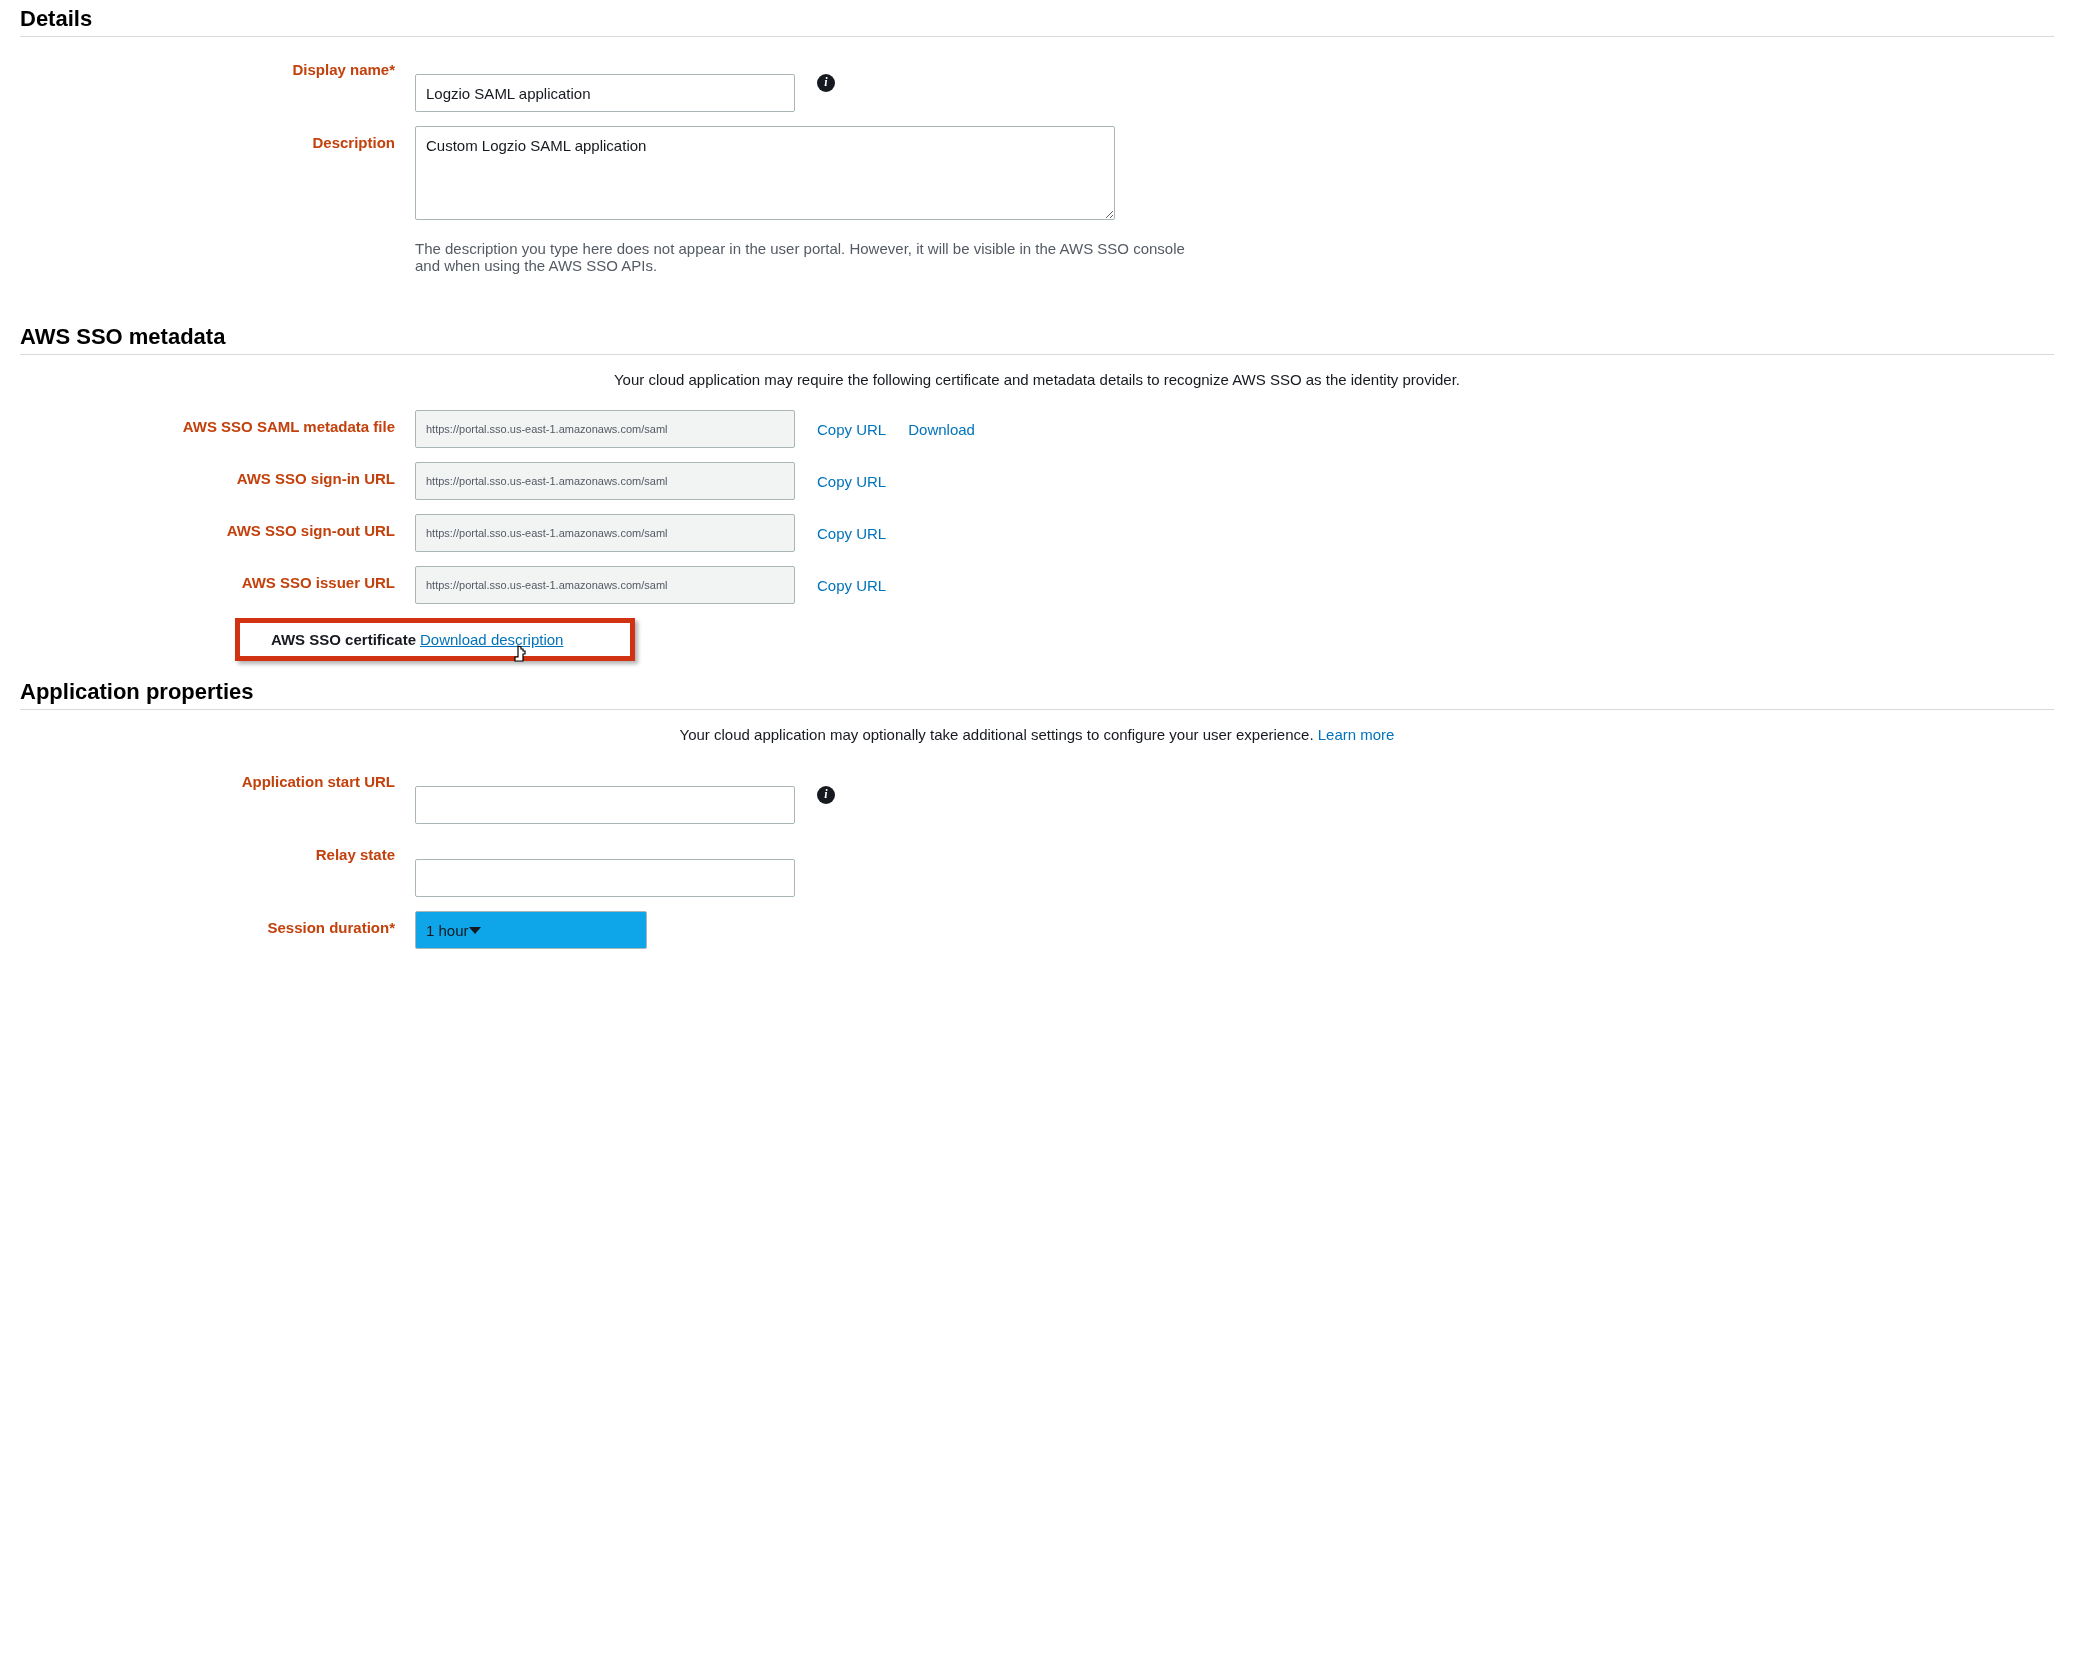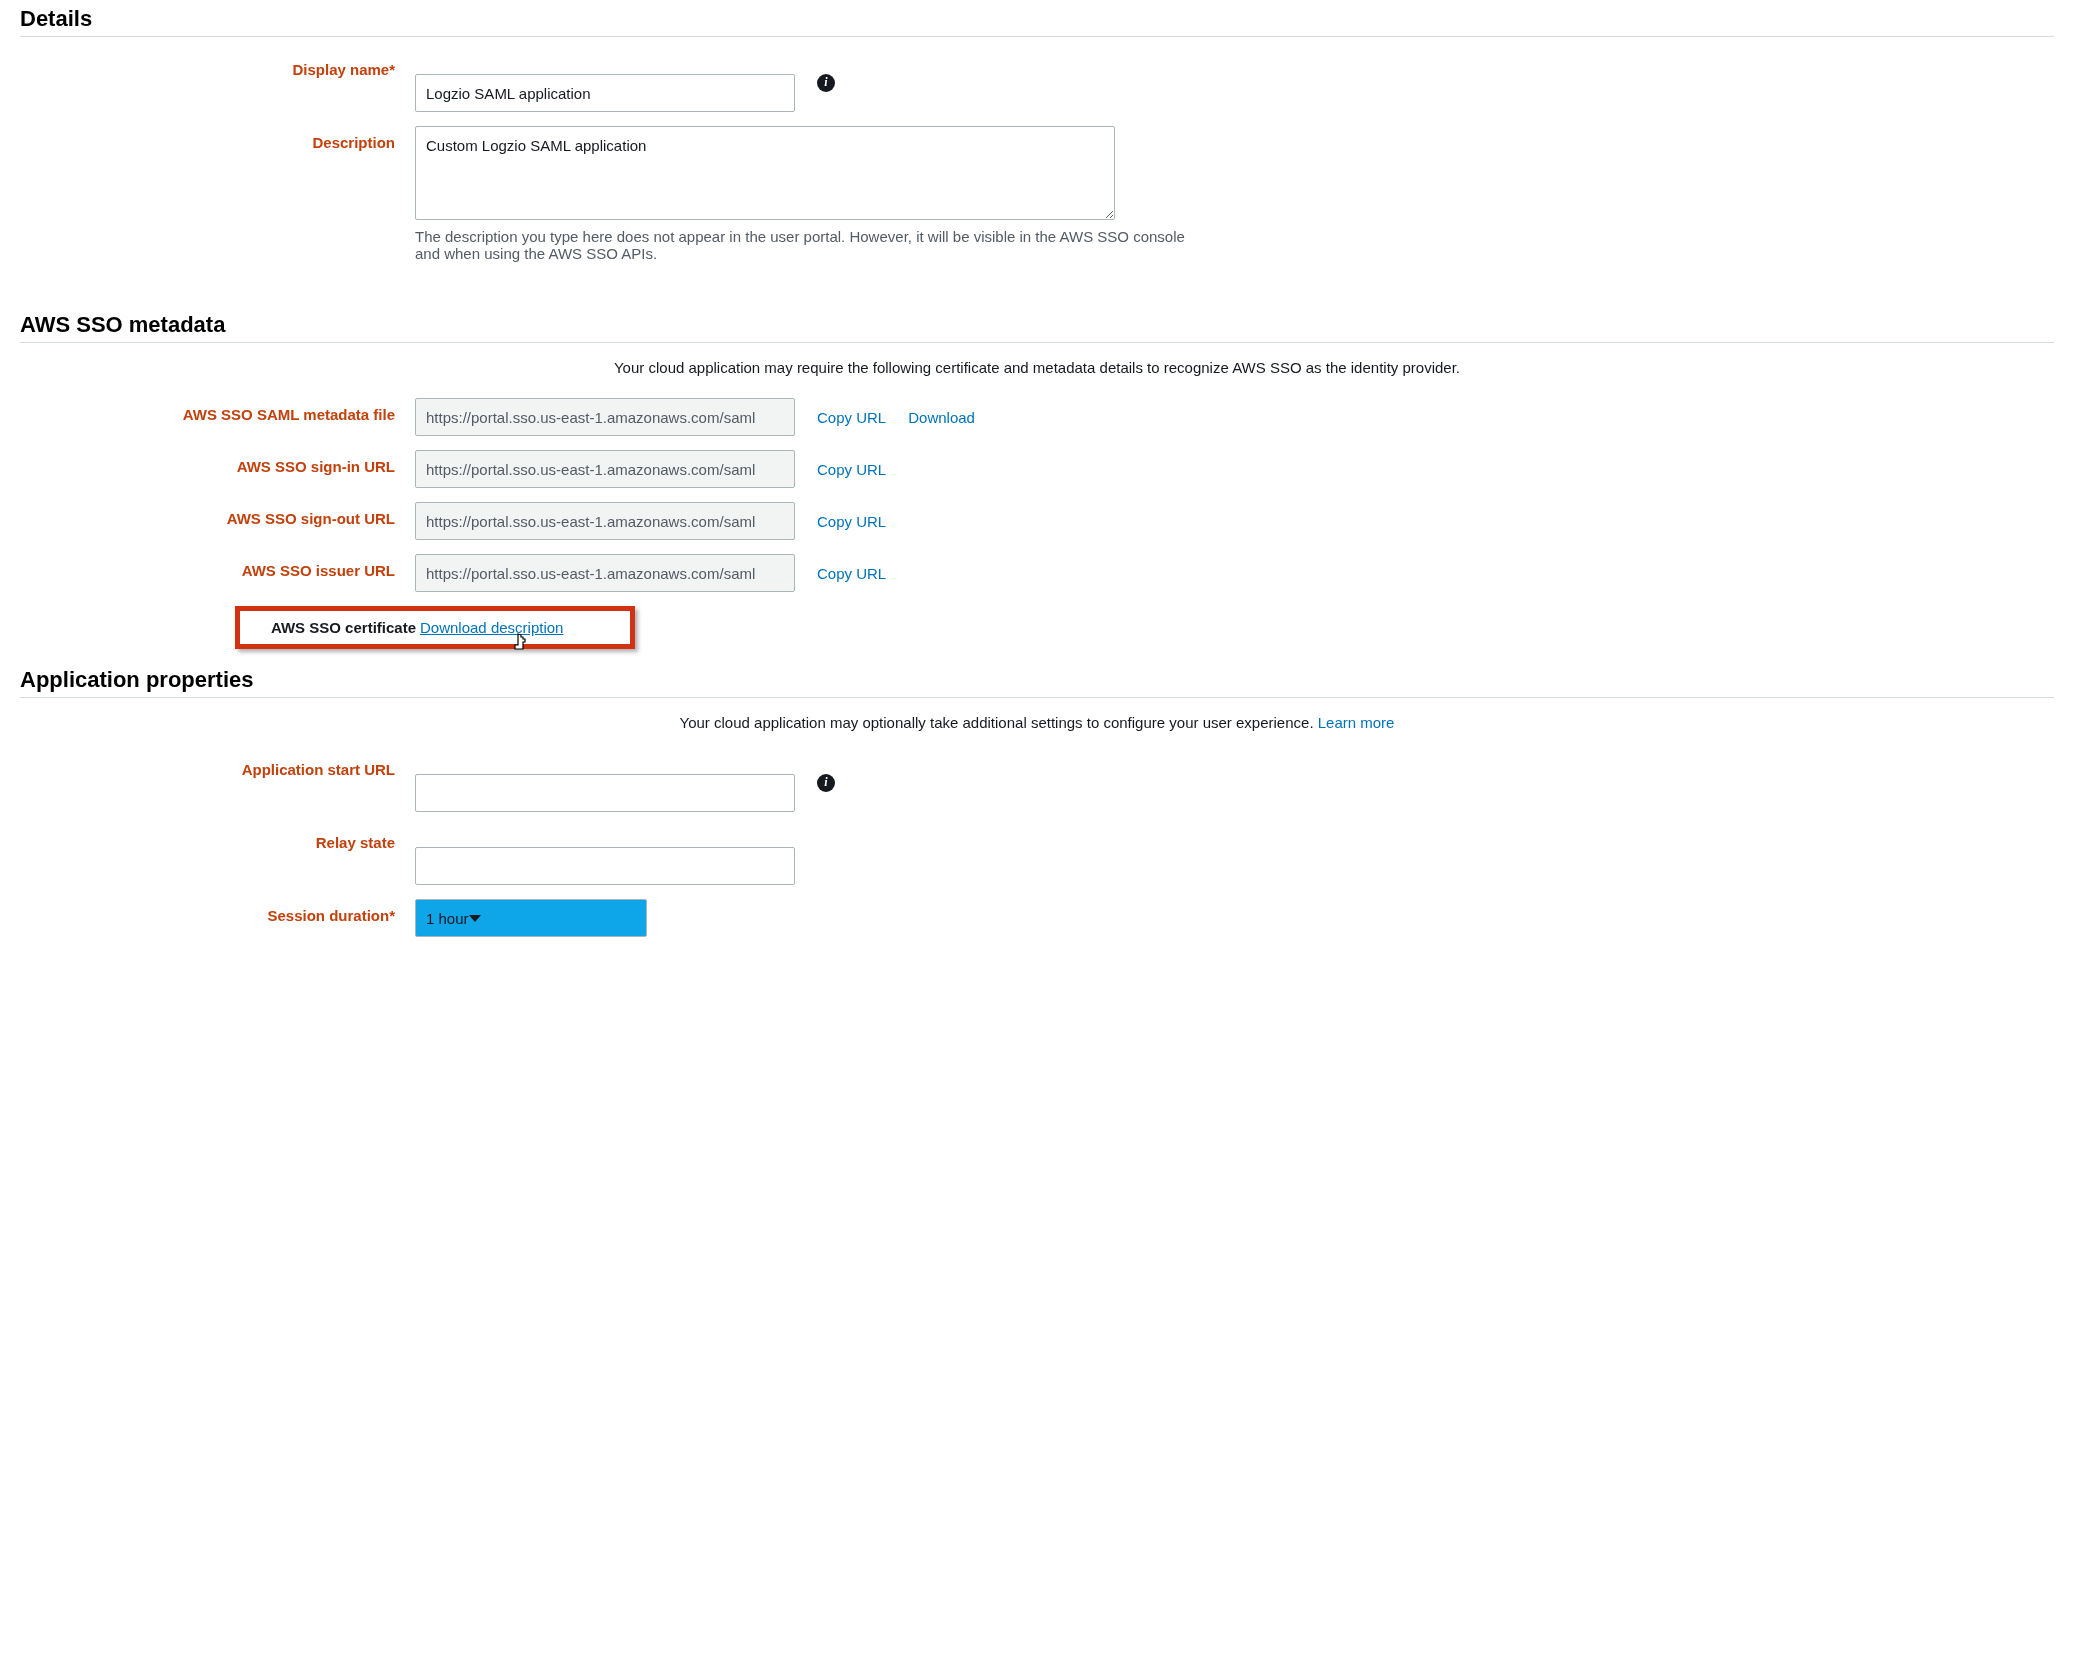--- a/index.html
+++ b/index.html
@@ -66,21 +66,21 @@
       border-radius: 2px;
       background: #fff;
       color: #16191f;
       resize: both;
       font-family: inherit;
     }
     input[type="text"].readonly {
       width: 380px;
       height: 38px;
       padding: 0 10px;
-      font-size: 15px;
+      font-size: 11px;
       border: 1px solid #aab7b8;
       border-radius: 2px;
       background: #f2f3f3;
       color: #545b64;
     }
     .info-icon {
       display: inline-flex;
       align-items: center;
       justify-content: center;
       width: 18px;
@@ -163,21 +163,21 @@
 <div class="form-row">
   <div class="lbl">Display name*</div>
   <div class="val">
     <input type="text" class="editable" value="Logzio SAML application" style="">
     <span class="info-icon">i</span>
   </div>
 </div>
 
 <div class="form-row">
   <div class="lbl">Description</div>
-  <div class="val" style="flex-direction:column;align-items:flex-start;gap:0;">
+  <div class="val" style="flex-direction:column;align-items:flex-start;gap:12px;">
     <textarea class="editable" style="">Custom Logzio SAML application</textarea>
     <div class="hint">The description you type here does not appear in the user portal. However, it will be visible in the AWS SSO console and when using the AWS SSO APIs.</div>
   </div>
 </div>
 
 <h2 class="section-title section-gap-lg">AWS SSO metadata</h2>
 <p class="section-desc">Your cloud application may require the following certificate and metadata details to recognize AWS SSO as the identity provider.</p>
 
 <div class="form-row section-gap-md">
   <div class="lbl">AWS SSO SAML metadata file</div>

